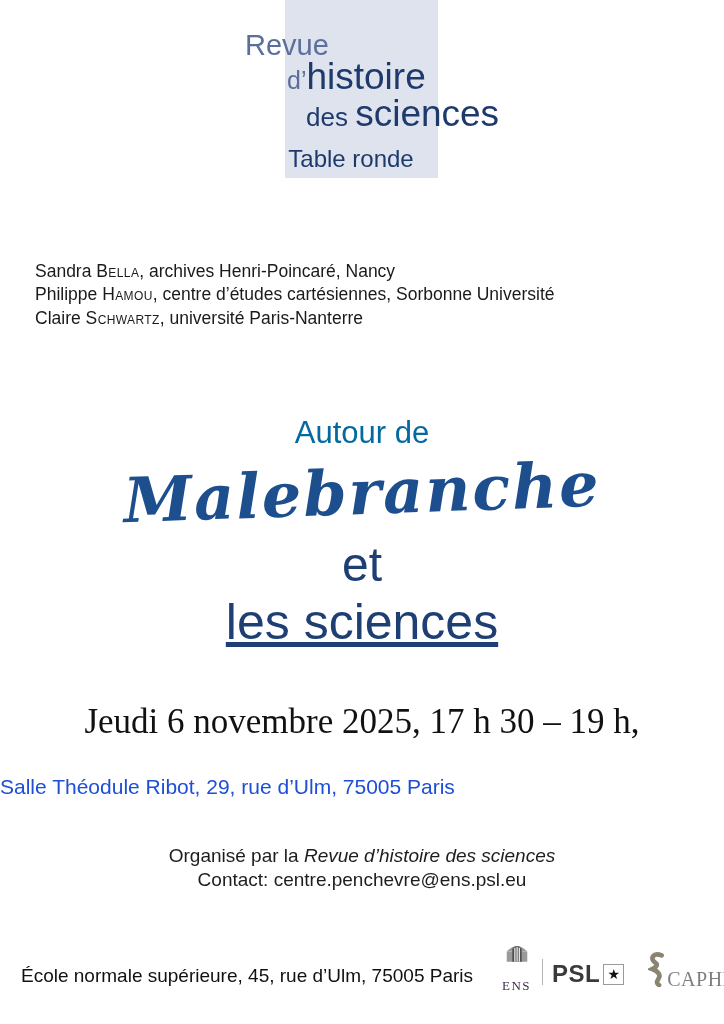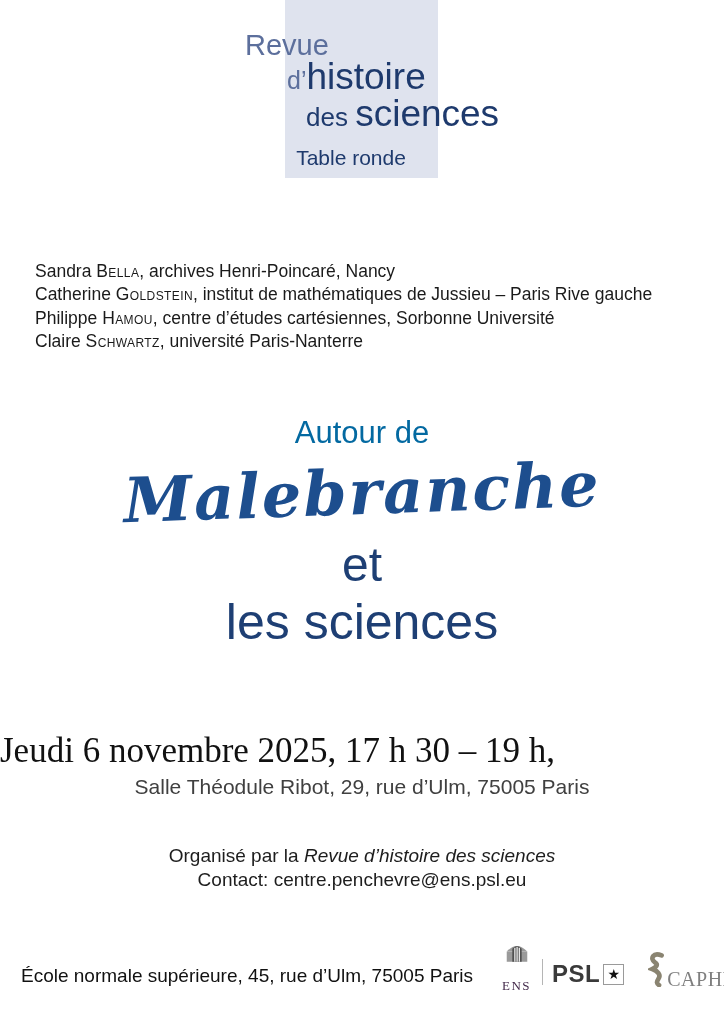--- a/index.html
+++ b/index.html
@@ -10,41 +10,41 @@
   .abs { position:absolute; line-height:1; white-space:nowrap; }
 
   
   .masthead-box { position:absolute; left:285px; top:0; width:153px; height:178px; background:#dfe3ee; }
   .mh-revue   { left:245px; top:31px;  font-size:29px; color:#5c6f9c; }
   .mh-line2   { left:287px; top:58px; }
   .mh-line3   { left:306px; top:95px; }
   .mh-small-light { font-size:25px; color:#5c6f9c; }
   .mh-small-dark  { font-size:26px; color:#1e3a6d; }
   .mh-big     { font-size:37px; color:#1e3a6d; }
-  .mh-tagline { left:285px; top:147px; width:132px; text-align:center; font-size:21px; color:#1e3a6d; }
+  .mh-tagline { left:285px; top:147px; width:132px; text-align:center; font-size:24px; color:#1e3a6d; }
 
   
   .speakers { position:absolute; left:35px; top:260px; font-size:17.5px; line-height:23.4px; color:#1a1a1a; }
   .speaker-line { white-space:nowrap; }
   .speaker-last { font-variant:small-caps; letter-spacing:0.4px; }
 
   
   .lead-in  { left:0; right:0; top:417px; text-align:center; font-size:31px; color:#0369a1; }
   .script-name {
     left:0; right:0; top:462px; text-align:center;
     font-family:"DejaVu Serif", serif; font-style:italic; font-weight:700;
     font-size:62px; letter-spacing:2px; color:#1d4e8e;
     transform:rotate(-2deg);
   }
   .title-et  { left:0; right:0; top:541px; text-align:center; font-size:48px; color:#1e3f74; }
-  .title-les { left:0; right:0; top:597px; text-align:center; font-size:50px; color:#1e3f74; }
+  .title-les { left:0; right:0; top:597px; text-align:center; font-size:50px; color:#1e3f74;text-decoration:underline; }
 
   
-  .event-date { left:0; right:0; top:733px; text-align:left; font-family:"Liberation Serif", serif; font-size:35px; color:#111111; }
-  .event-venue { left:0; right:0; top:776px; text-align:center; font-size:21px; color:#404040; }
+  .event-date { left:0; right:0; top:704px; text-align:center; font-family:"Liberation Serif", serif; font-size:35px; color:#111111; }
+  .event-venue { left:0; right:0; top:776px; text-align:left; font-size:21px; color:#1d4ed8; }
   .event-organized { left:0; right:0; top:846px; text-align:center; font-size:19px; color:#1d1d1d; }
   .event-organized .journal-italic { font-style:italic;text-align:center; }
   .event-contact { left:0; right:0; top:870px; text-align:center; font-size:19px; color:#1d1d1d; }
 
   
   .footer-address { left:21px; top:966px; font-size:19px; color:#111111; }
   .logos { position:absolute; left:502px; top:946px; height:48px; display:flex; align-items:flex-end; }
   .ens-block { display:flex; flex-direction:column; align-items:center; }
   .ens-label { font-family:"Liberation Serif", serif; font-size:13px; letter-spacing:1.5px; color:#43294a; margin-top:10px; }
   .logo-divider { width:1px; height:26px; background:#b5b5b5; margin:0 9px 9px 11px; }
@@ -61,21 +61,20 @@
 <div class="poster">
 
   <div class="masthead-box"></div>
   <div class="abs mh-revue">Revue</div>
   <div class="abs mh-line2"><span class="mh-small-light">d’</span><span class="mh-big">histoire</span></div>
   <div class="abs mh-line3"><span class="mh-small-dark">des </span><span class="mh-big">sciences</span></div>
   <div class="abs mh-tagline">Table ronde</div>
 
   <div class="speakers">
     <div class="speaker-line"><span>Sandra </span><span class="speaker-last">Bella</span><span>, archives Henri-Poincaré, Nancy</span></div>
-    <div class="speaker-line"><span>Catherine </span><span class="speaker-last">Goldstein</span><span>, institut de mathématiques de Jussieu – Paris Rive gauche</span></div>
     <div class="speaker-line"><span>Philippe </span><span class="speaker-last">Hamou</span><span>, centre d’études cartésiennes, Sorbonne Université</span></div>
     <div class="speaker-line"><span>Claire </span><span class="speaker-last">Schwartz</span><span>, université Paris-Nanterre</span></div>
   </div>
 
   <div class="abs lead-in">Autour de</div>
   <div class="abs script-name">Malebranche</div>
   <div class="abs title-et">et</div>
   <div class="abs title-les">les sciences</div>
 
   <div class="abs event-date">Jeudi 6 novembre 2025, 17 h 30 – 19 h,</div>

